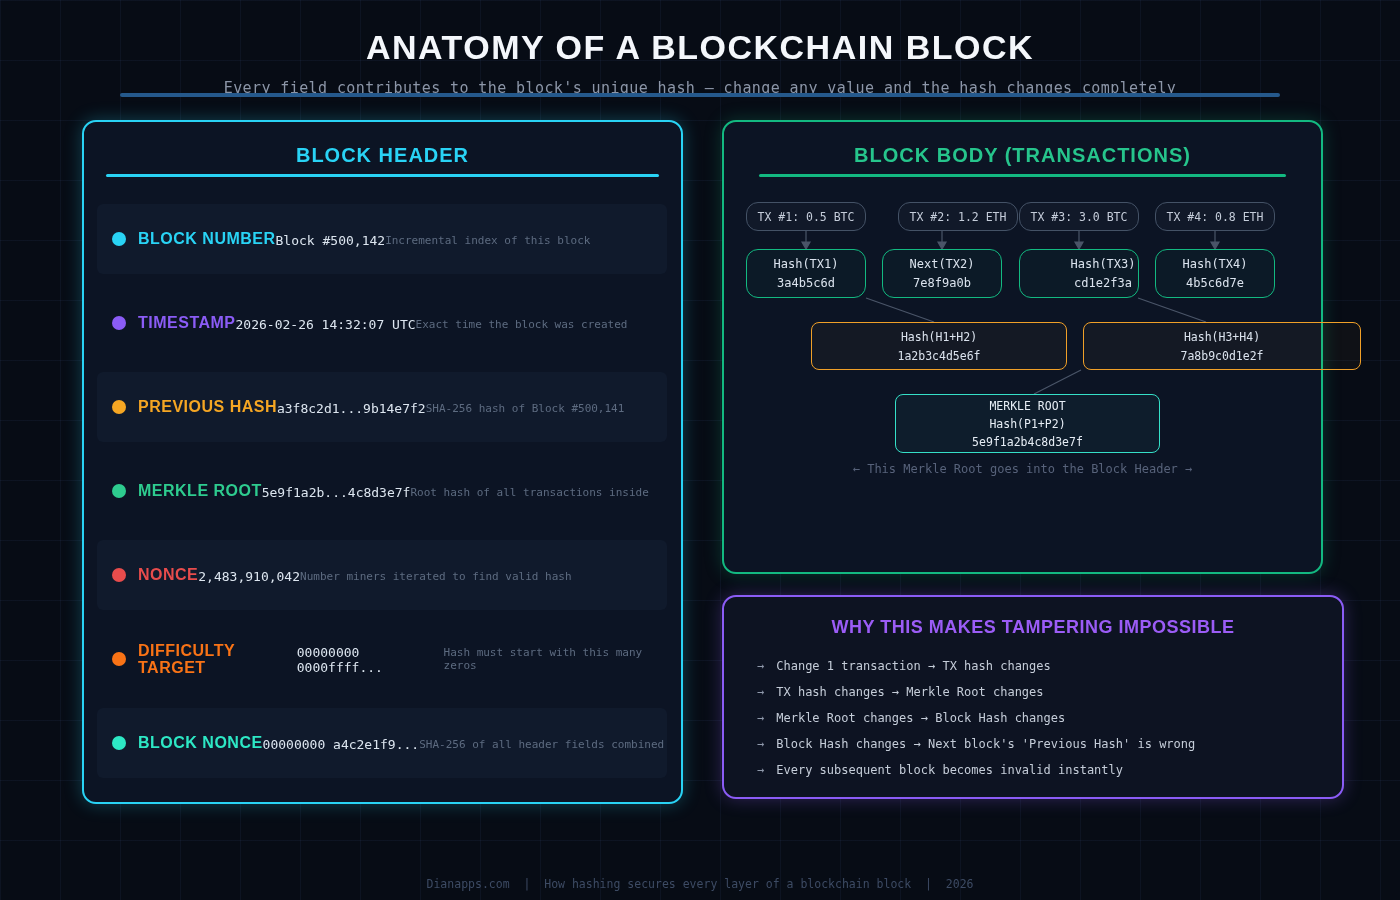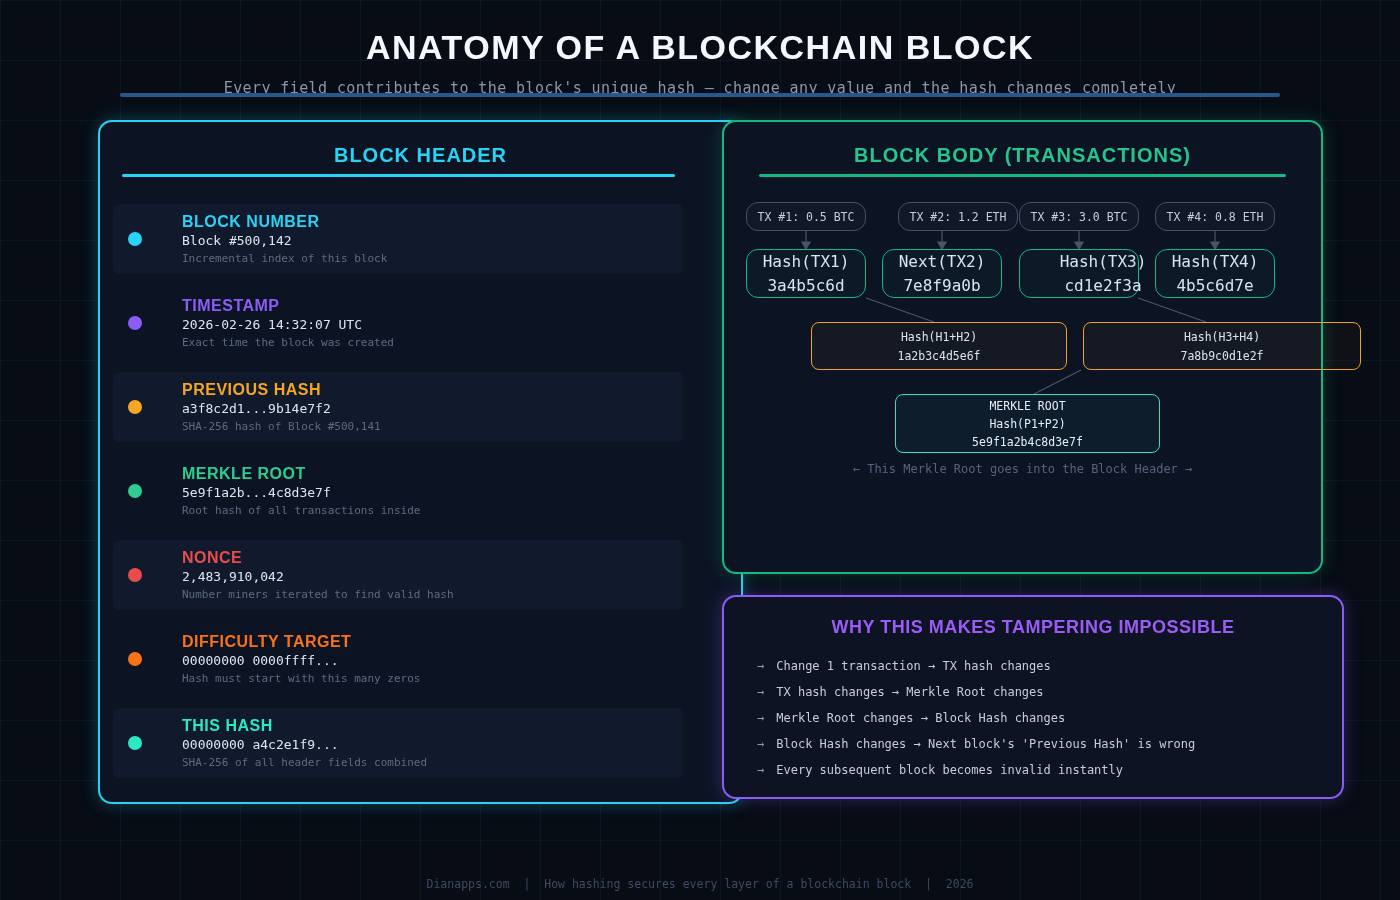--- a/index.html
+++ b/index.html
@@ -30,36 +30,35 @@
     background:#25598c;border-radius:2px;
   }
 
   
   .panel{position:absolute;border-radius:14px;background:#0c1424;}
   .panel-title{position:absolute;top:22px;left:0;width:100%;text-align:center;
     font-weight:bold;font-size:20px;letter-spacing:1px;}
   .panel-underline{position:absolute;height:3px;border-radius:2px;}
 
   #block-header-panel{
-    left:98px;top:120px;width:597px;height:680px;
+    left:82px;top:120px;width:597px;height:680px;
     border:2px solid #29d3f5;
     box-shadow:0 0 18px rgba(41,211,245,0.28);
-    padding-left:44px;
   }
   #block-header-panel .panel-title{color:#29d3f5;}
   #block-header-panel .panel-underline{left:22px;top:52px;width:553px;background:#29d3f5;}
 
   .fields{position:absolute;left:13px;top:82px;width:570px;}
   .field-row{
     height:70px;margin-bottom:14px;display:flex;align-items:center;
     border-radius:6px;
   }
   .field-row:nth-child(odd){background:#101a2c;}
   .field-dot{width:14px;height:14px;border-radius:50%;margin:0 12px 0 15px;flex:0 0 auto;}
-  .field-text{display:flex;flex-direction:column;margin-left:28px;}
+  .field-text{display:flex;}
   .field-name{font-size:16px;font-weight:bold;letter-spacing:0.5px;line-height:17px;}
   .field-value{font-family:"DejaVu Sans Mono", monospace;font-size:13px;color:#dde6f0;margin-top:3px;line-height:15px;}
   .field-desc{font-family:"DejaVu Sans Mono", monospace;font-size:11px;color:#5d6b80;margin-top:4px;line-height:13px;}
 
   
   #block-body-panel{
     left:722px;top:120px;width:597px;height:450px;
     border:2px solid #13b981;
     box-shadow:0 0 18px rgba(19,185,129,0.25);
   }
@@ -73,21 +72,21 @@
     font-family:"DejaVu Sans Mono", monospace;text-align:center;
   }
   .tx-box{
     top:80px;width:120px;height:29px;
     border:1px solid #445266;background:rgba(197,205,218,0.03);
     font-size:11.5px;color:#c5cdda;
   }
   .hash-box{
     top:127px;width:120px;height:49px;
     border:1px solid #13b981;background:rgba(19,185,129,0.04);
-    font-size:16px;color:#dbe3ee;gap:5px;
+    font-size:12px;color:#dbe3ee;gap:5px;
   }
   .pair-box{
     top:200px;height:48px;
     border:1px solid #f0a028;border-radius:8px;background:rgba(240,160,40,0.04);
     font-size:11.5px;color:#dbe3ee;gap:5px;
   }
   .merkle-box{
     left:171px;top:272px;width:265px;height:59px;
     border:1.5px solid #35e0c8;border-radius:8px;background:rgba(53,224,200,0.05);
     font-size:11.5px;color:#e6edf5;gap:4px;
@@ -180,21 +179,21 @@
       <span class="field-text">
         <span class="field-name" style="color: rgb(249, 115, 22);">DIFFICULTY TARGET</span>
         <span class="field-value">00000000 0000ffff...</span>
         <span class="field-desc">Hash must start with this many zeros</span>
       </span>
     </div>
 
     <div class="field-row">
       <span class="field-dot" style="background: rgb(45, 232, 197);"></span>
       <span class="field-text">
-        <span class="field-name" style="color: rgb(45, 232, 197);">THIS HASH</span>
+        <span class="field-name" style="color: rgb(45, 232, 197);">BLOCK NONCE</span>
         <span class="field-value">00000000 a4c2e1f9...</span>
         <span class="field-desc">SHA-256 of all header fields combined</span>
       </span>
     </div>
 
   </div>
 </div>
 
 <div class="panel" id="block-body-panel">
   <div class="panel-title">BLOCK BODY (TRANSACTIONS)</div>

